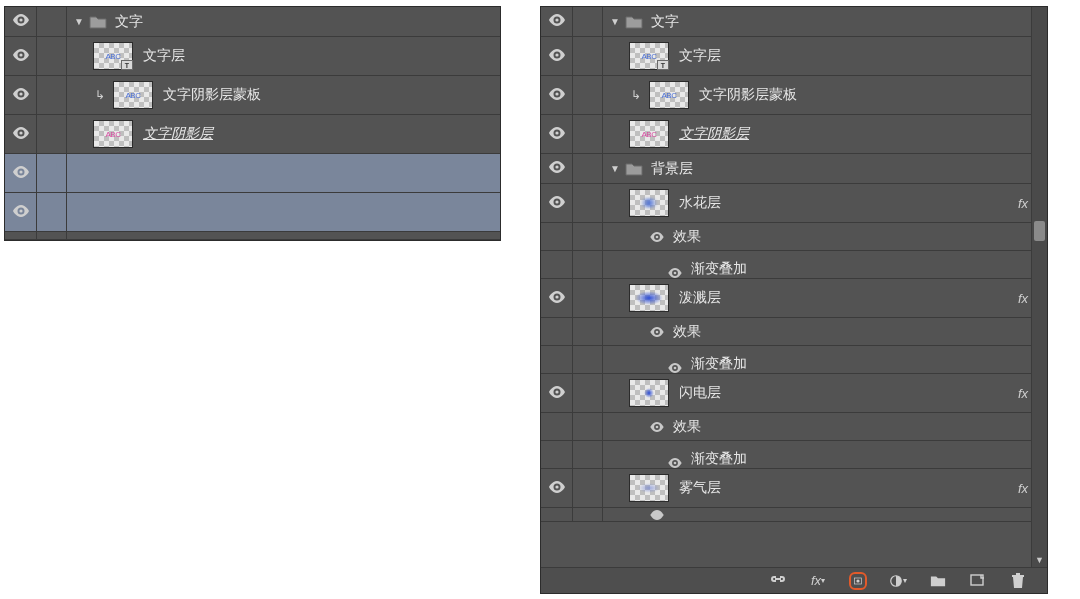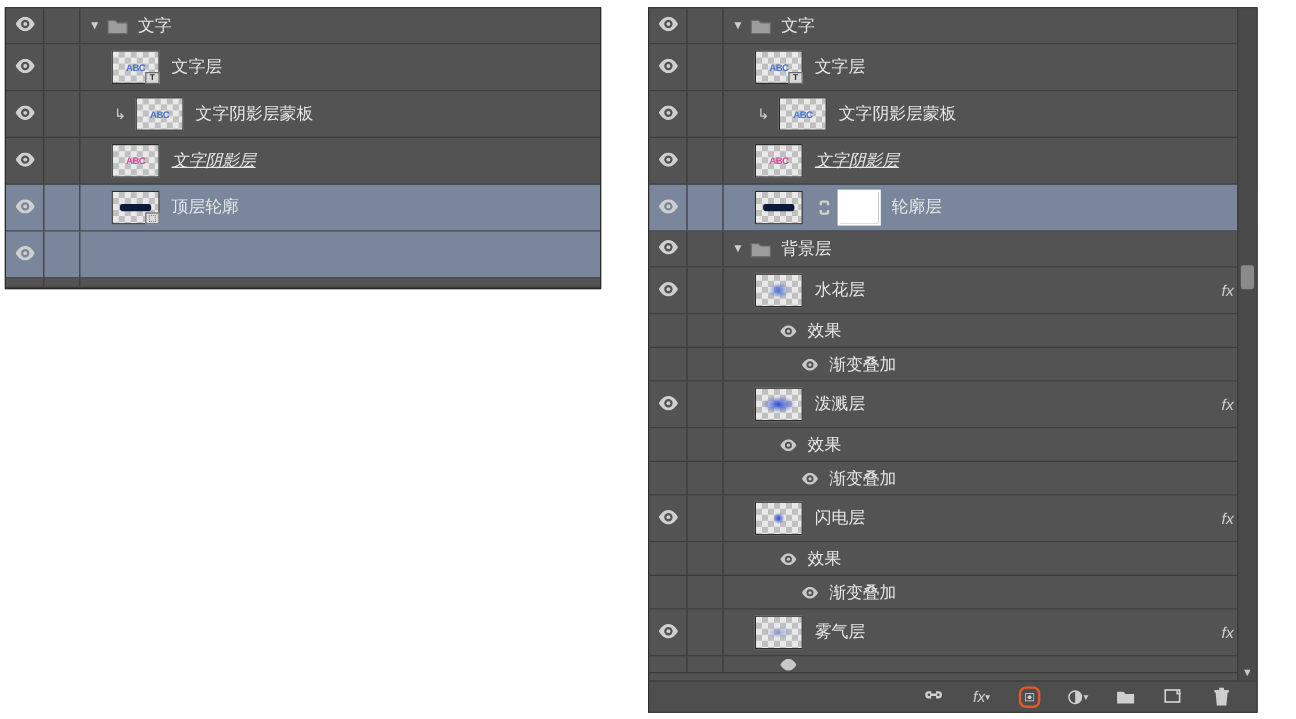--- a/index.html
+++ b/index.html
@@ -50,42 +50,42 @@
     display: flex;
     align-items: center;
     height: 100%;
     padding-left: 6px;
     color: #e6e6e6;
     position: relative;
   }
   .indent-1 { padding-left: 6px; }
   .indent-2 { padding-left: 26px; }
   .indent-3 { padding-left: 46px; }
-  .indent-4 { padding-left: 64px; }
+  .indent-4 { padding-left: 64px; align-items: flex-end; }
   .arrow { width: 12px; display:inline-flex; justify-content:center; color:#cfcfcf; font-size:10px; margin-right:4px;}
   .folder-icon { width:18px; height:14px; margin-right:8px; display:inline-flex; }
   .folder-icon svg { width:18px; height:14px; }
   .thumb {
     width: 40px; height: 28px;
     background-image:
       linear-gradient(45deg,#bfbfbf 25%,transparent 25%),
       linear-gradient(-45deg,#bfbfbf 25%,transparent 25%),
       linear-gradient(45deg,transparent 75%,#bfbfbf 75%),
       linear-gradient(-45deg,transparent 75%,#bfbfbf 75%);
     background-size: 10px 10px;
     background-position: 0 0, 0 5px, 5px -5px, -5px 0;
     background-color: #e9e9e9;
     border: 1px solid #2b2b2b;
     margin-right: 10px;
     position: relative;
     flex: 0 0 40px;
     display:flex; align-items:center; justify-content:center;
   }
   .thumb .inner { position:absolute; inset:0; display:flex; align-items:center; justify-content:center; }
-  .thumb-text { color:#4a6fd6; font-size:8px; font-weight:bold; letter-spacing:-0.5px;}
+  .thumb-text { color:#4a6fd6; font-size:8px; font-weight:normal; letter-spacing:-0.5px;}
   .thumb-text.pink { color:#d84aa1; }
   .thumb-black { width:26px; height:6px; background:#0b1a3a; border-radius:2px; }
   .thumb-cyan { width:24px; height:4px; background:#2fd6e6; border-radius:1px; }
   .thumb-blue-smudge { width:22px; height:10px; background:radial-gradient(circle,#4a6fd6 0%, rgba(74,111,214,0) 70%); border-radius:50%; filter:blur(1px); }
   .thumb-blue-splash { width:28px; height:14px; background:radial-gradient(ellipse,#2f4fd6 0%, rgba(47,79,214,0) 70%); border-radius:50%; filter:blur(0.5px);}
   .thumb-blue-dot { width:10px; height:10px; background:radial-gradient(circle,#2f4fd6 0%,rgba(47,79,214,0) 70%); border-radius:50%; }
   .thumb-faint { width:22px; height:10px; background:radial-gradient(ellipse,#6b7fd6 0%, rgba(107,127,214,0) 70%); border-radius:50%; opacity:0.6;}
   .mask-thumb {
     width: 34px; height: 28px; background:#fff; border:1px solid #2b2b2b; margin-right:10px; flex:0 0 34px;
   }
@@ -205,29 +205,20 @@
   </div>
 
   <div class="row selected">
     <div class="eye-cell">
         <span class="eye-icon"><svg viewBox="0 0 16 12">
             <path d="M8 0C3 0 0 6 0 6s3 6 8 6 8-6 8-6-3-6-8-6zm0 9.5A3.5 3.5 0 118 2.5a3.5 3.5 0 010 7z" fill="currentColor"></path>
             <circle cx="8" cy="6" r="1.6" fill="currentColor"></circle>
           </svg></span>
       </div>
     <div class="slot2"></div>
-    <div class="content indent-2">
-      <div class="thumb">
-          <div class="inner">
-            <div class="thumb-black"></div>
-          </div>
-          <div class="overlay-badge overlay-sm"></div>
-        </div>
-      <span class="label">顶层轮廓</span>
-    </div>
   </div>
 
   <div class="row selected">
     <div class="eye-cell">
         <span class="eye-icon"><svg viewBox="0 0 16 12">
             <path d="M8 0C3 0 0 6 0 6s3 6 8 6 8-6 8-6-3-6-8-6zm0 9.5A3.5 3.5 0 118 2.5a3.5 3.5 0 010 7z" fill="currentColor"></path>
             <circle cx="8" cy="6" r="1.6" fill="currentColor"></circle>
           </svg></span>
       </div>
     <div class="slot2"></div>
@@ -306,43 +297,20 @@
     <div class="content indent-2">
       <div class="thumb">
             <div class="inner">
               <span class="thumb-text pink">ABC</span>
             </div>
           </div>
       <span class="label underline">文字阴影层</span>
     </div>
   </div>
 
-  <div class="row selected">
-    <div class="eye-cell">
-          <span class="eye-icon"><svg viewBox="0 0 16 12">
-              <path d="M8 0C3 0 0 6 0 6s3 6 8 6 8-6 8-6-3-6-8-6zm0 9.5A3.5 3.5 0 118 2.5a3.5 3.5 0 010 7z" fill="currentColor"></path>
-              <circle cx="8" cy="6" r="1.6" fill="currentColor"></circle>
-            </svg></span>
-        </div>
-    <div class="slot2"></div>
-    <div class="content indent-2">
-      <div class="thumb">
-            <div class="inner">
-              <div class="thumb-black"></div>
-            </div>
-          </div>
-      <span class="link-badge">
-            <svg width="10" height="14" viewBox="0 0 10 14">
-              <path d="M3 1h4a2 2 0 012 2v2H7V3H3v2H1V3a2 2 0 012-2zm4 12H3a2 2 0 01-2-2V9h2v2h4V9h2v2a2 2 0 01-2 2z" fill="currentColor"></path>
-            </svg>
-          </span>
-      <div class="mask-thumb" style="outline:2px solid #fff; outline-offset:-1px;"></div>
-      <span class="label">轮廓层</span>
-    </div>
-  </div>
 
   <div class="row group-header">
     <div class="eye-cell">
           <span class="eye-icon"><svg viewBox="0 0 16 12">
               <path d="M8 0C3 0 0 6 0 6s3 6 8 6 8-6 8-6-3-6-8-6zm0 9.5A3.5 3.5 0 118 2.5a3.5 3.5 0 010 7z" fill="currentColor"></path>
               <circle cx="8" cy="6" r="1.6" fill="currentColor"></circle>
             </svg></span>
         </div>
     <div class="slot2"></div>
     <div class="content indent-1">

